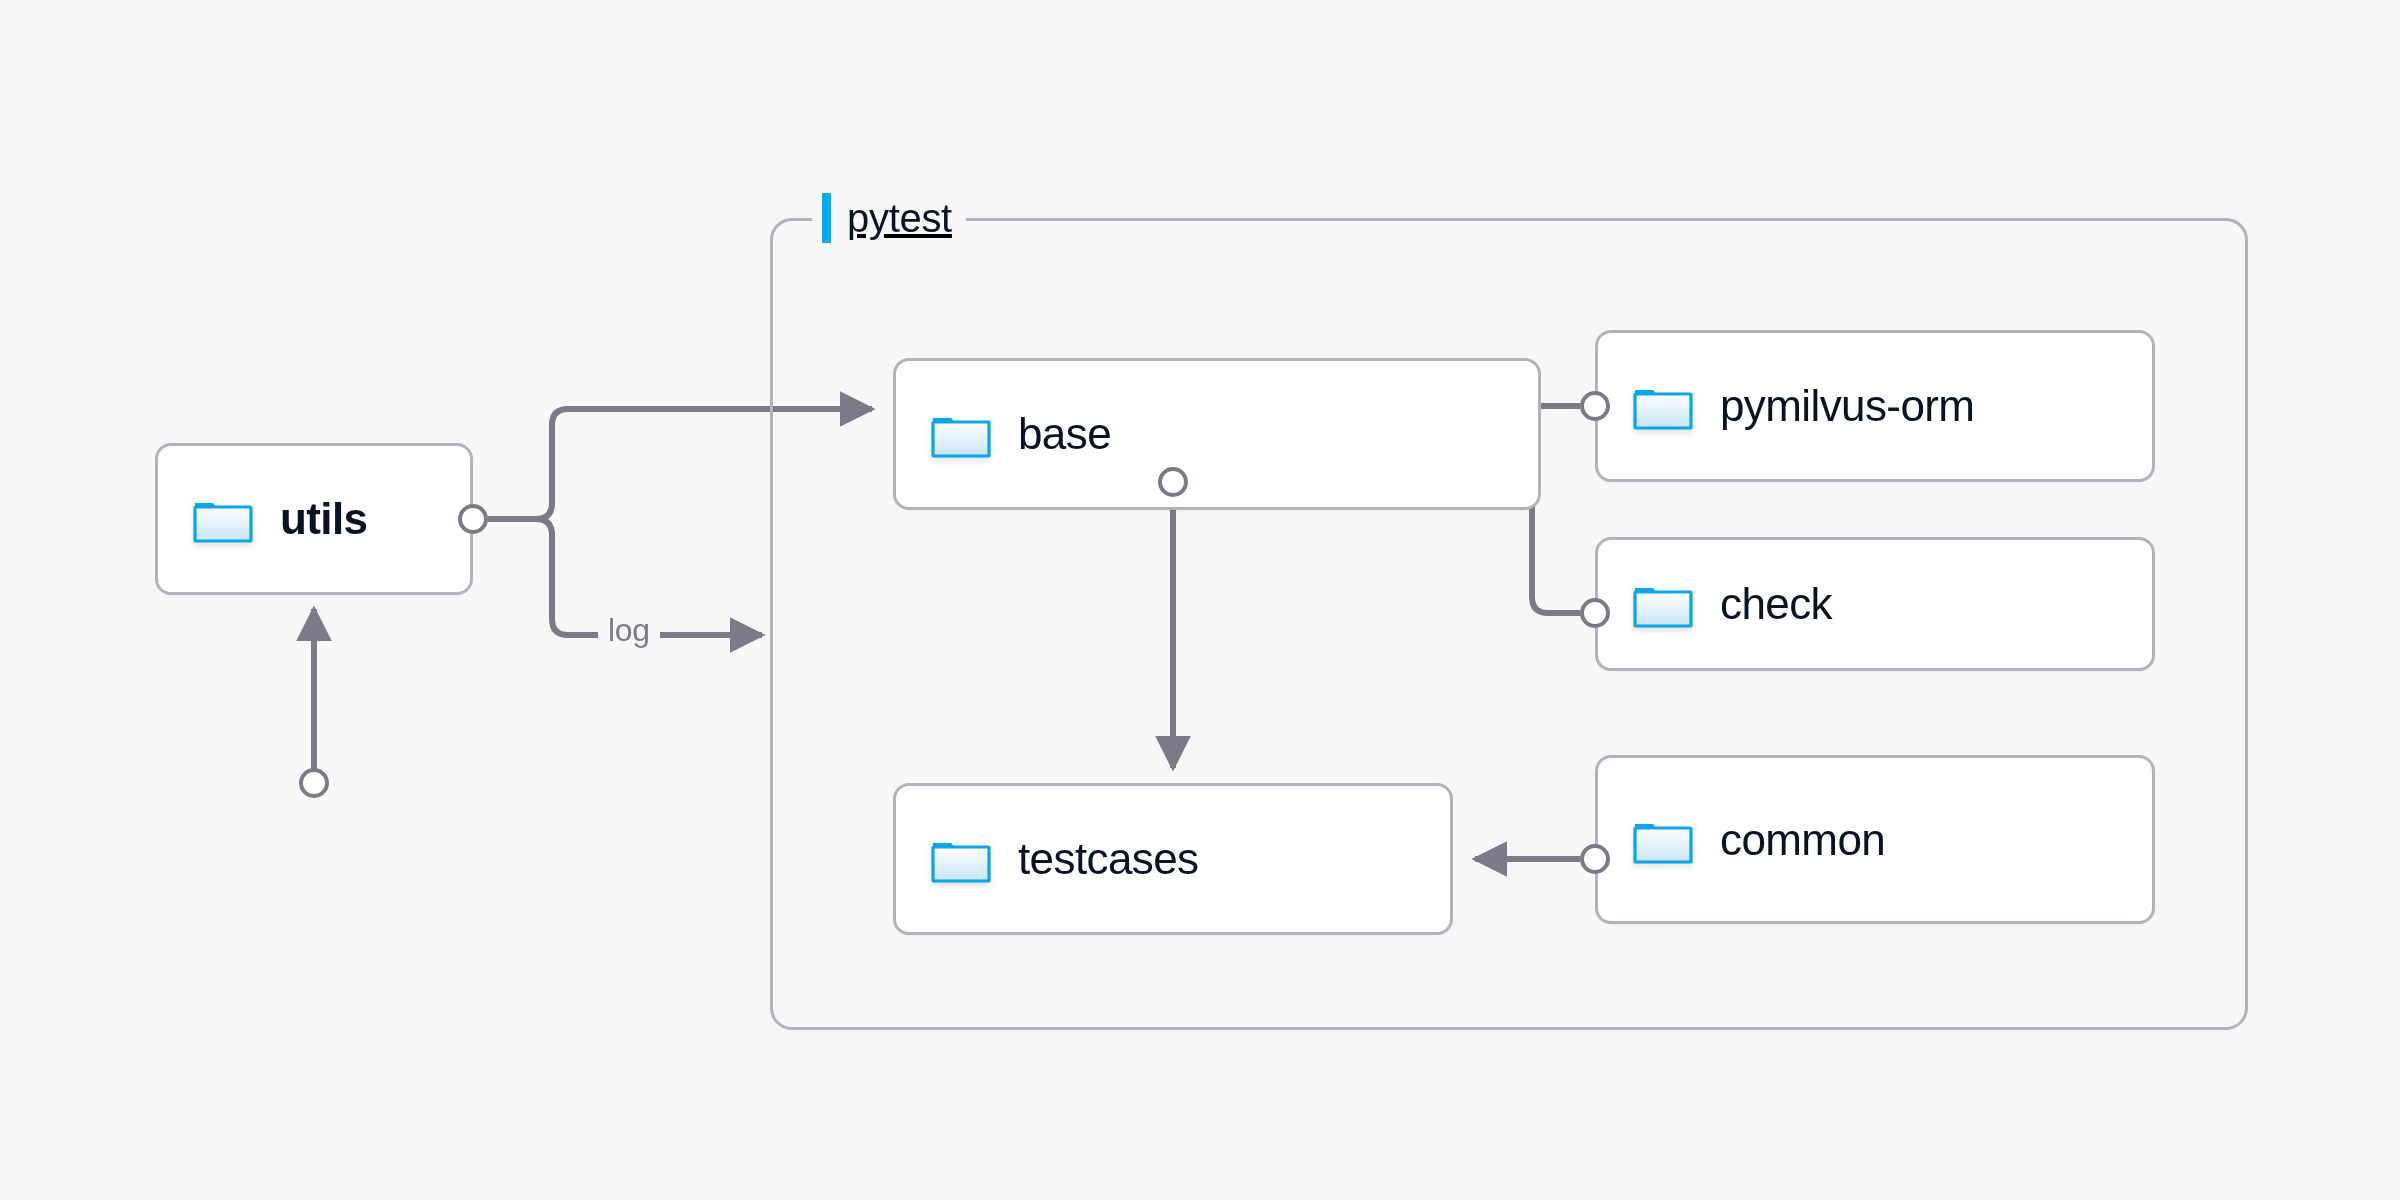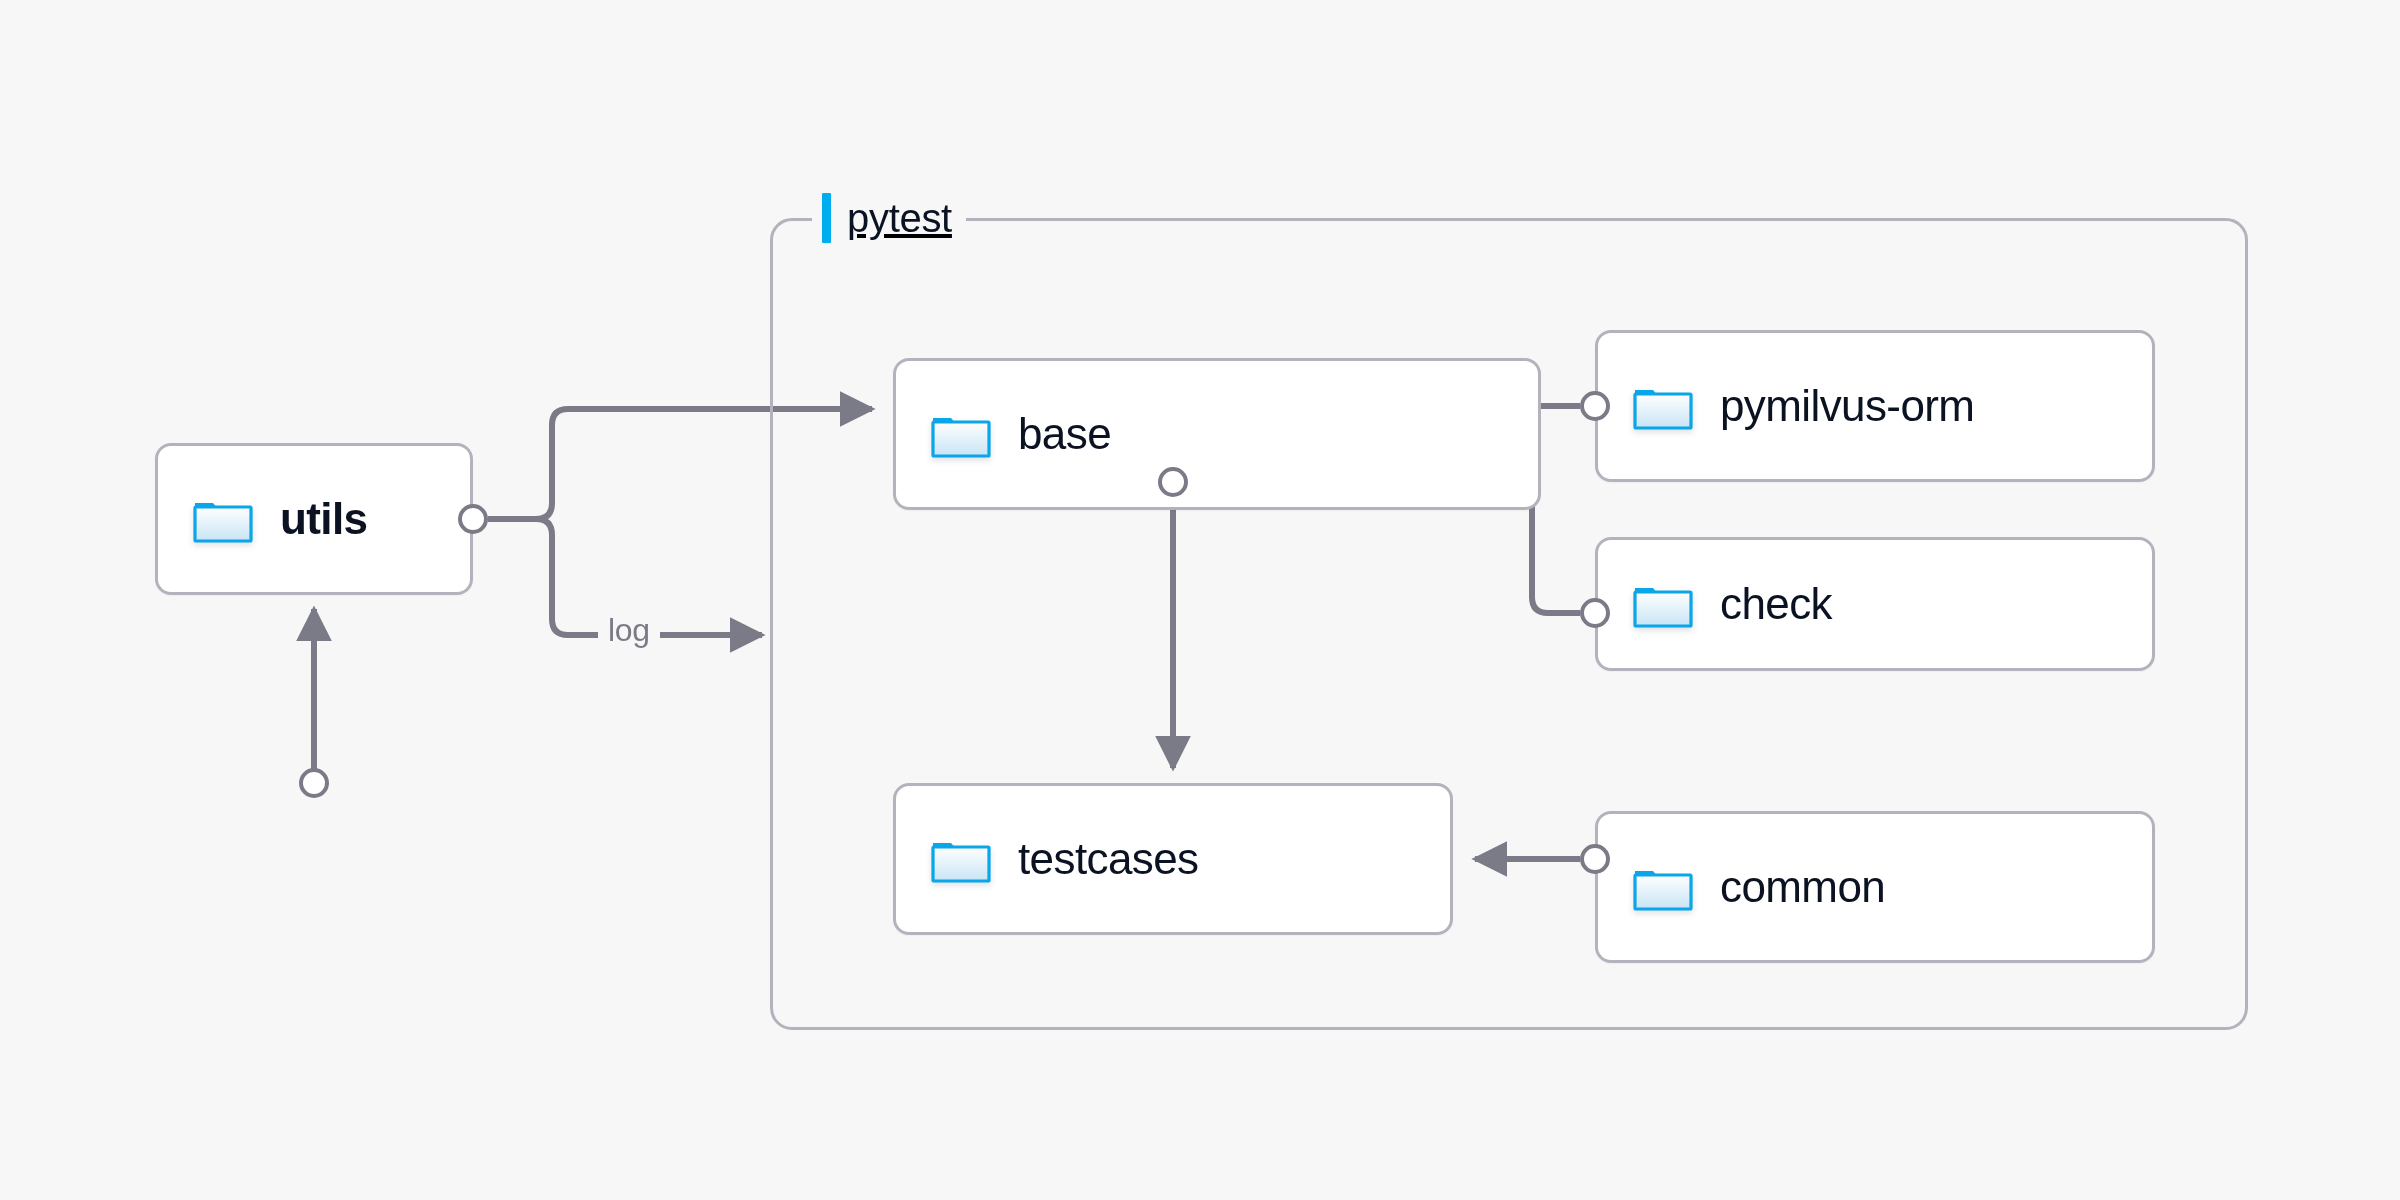--- a/index.html
+++ b/index.html
@@ -223,21 +223,21 @@
           </linearGradient>
         </defs>
         <path d="M3 10 h18 l5 6 h33 v6 H3 Z" fill="#0ba6e8"></path>
         <rect x="3" y="14" width="56" height="34" rx="1" fill="url(#fgK)" stroke="#0ba6e8" stroke-width="3.2"></rect>
       </svg>
       <span class="node-label">check</span>
     </div>
   </div>
   <div class="port" style="left:1580px; top:598px;"></div>
 
-  <div class="node" style="left:1595px; top:811px; width:560px; height:152px;">
+  <div class="node" style="left:1595px; top:755px; width:560px; height:169px;">
     <div class="node-inner">
       <svg class="folder-icon" viewBox="0 0 62 52" xmlns="http://www.w3.org/2000/svg">
         <defs>
           <linearGradient id="fgM" x1="0" y1="0" x2="0" y2="1">
             <stop offset="0%" stop-color="#ffffff"></stop>
             <stop offset="100%" stop-color="#c8e4f5"></stop>
           </linearGradient>
         </defs>
         <path d="M3 10 h18 l5 6 h33 v6 H3 Z" fill="#0ba6e8"></path>
         <rect x="3" y="14" width="56" height="34" rx="1" fill="url(#fgM)" stroke="#0ba6e8" stroke-width="3.2"></rect>

